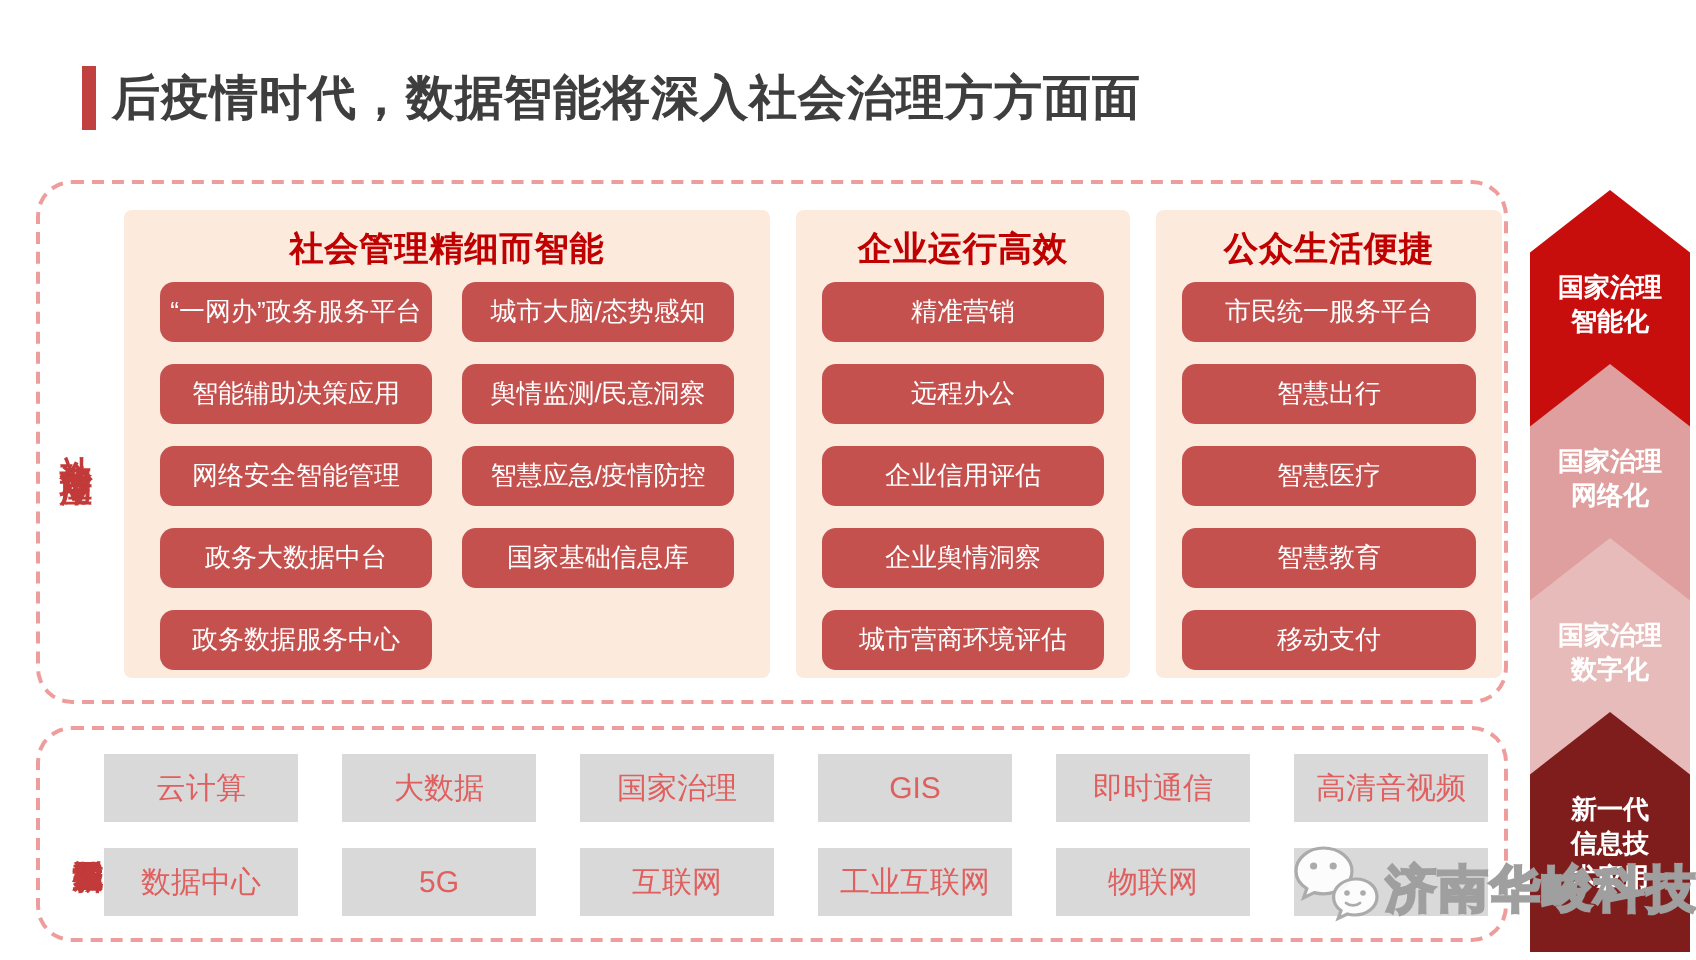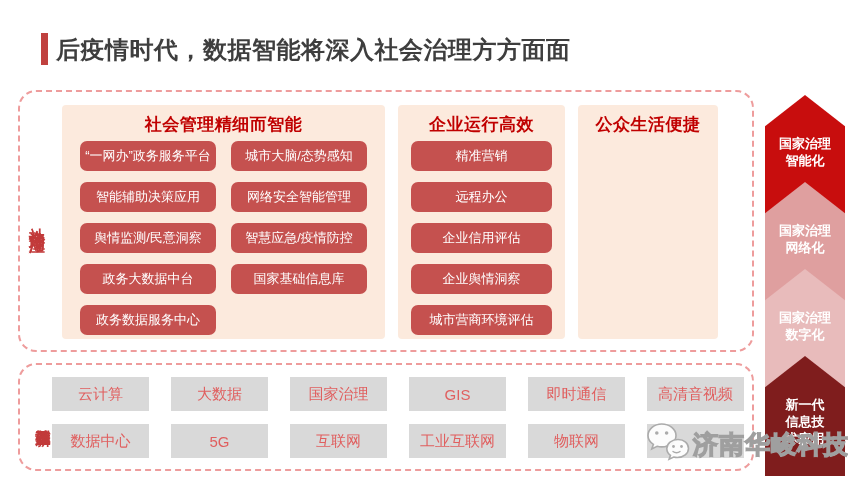--- a/index.html
+++ b/index.html
@@ -19,21 +19,21 @@
 
   .side-label { position:absolute; writing-mode:vertical-rl; text-orientation:upright;
                 color:#c23a3a; font-weight:bold; letter-spacing:2px; white-space:nowrap; }
   .apps-side  { left:26px; top:121px; height:200px; font-size:16px; text-align:center; }
   .infra-side { left:33px; top:372px; height:92px;  font-size:15px; letter-spacing:0; text-align:center; }
 
   
   .panel { position:absolute; top:105px; height:234px; background:#fceadd; border-radius:4px; }
   .panel-1 { left:62px;  width:323px; }
   .panel-2 { left:398px; width:167px; }
-  .panel-3 { left:578px; width:140px; }
+  .panel-3 { left:578px; width:173px; }
   .panel h2 { margin-top:8px; height:22px; text-align:center; color:#c00000;
               font-size:17px; font-weight:bold; letter-spacing:0.5px; }
   .btn-grid  { display:grid; grid-template-columns:1fr 1fr; gap:11px 15px; padding:6px 18px 0 18px; }
   .btn-col   { display:grid; grid-template-columns:1fr; gap:11px; padding:6px 13px 0 13px; }
   .red-btn { height:30px; background:#c5514f; border-radius:7px; color:#ffffff;
              font-size:13px; display:flex; align-items:center; justify-content:center;
              white-space:nowrap; overflow:hidden; }
 
   
   .infra-grid { position:absolute; left:52px; top:377px; width:692px;
@@ -71,42 +71,49 @@
 
   <div class="dashed-box apps-box"></div>
   <div class="side-label apps-side">社会治理应用</div>
 
   <section class="panel panel-1">
     <h2>社会管理精细而智能</h2>
     <div class="btn-grid">
       <div class="red-btn">“一网办”政务服务平台</div>
       <div class="red-btn">城市大脑/态势感知</div>
       <div class="red-btn">智能辅助决策应用</div>
+      <div class="red-btn">舆情监测/民意洞察</div>
       <div class="red-btn">网络安全智能管理</div>
-      <div class="red-btn">舆情监测/民意洞察</div>
       <div class="red-btn">智慧应急/疫情防控</div>
       <div class="red-btn">政务大数据中台</div>
       <div class="red-btn">国家基础信息库</div>
       <div class="red-btn">政务数据服务中心</div>
     </div>
   </section>
 
   <section class="panel panel-2">
     <h2>企业运行高效</h2>
     <div class="btn-col">
       <div class="red-btn">精准营销</div>
       <div class="red-btn">远程办公</div>
       <div class="red-btn">企业信用评估</div>
       <div class="red-btn">企业舆情洞察</div>
       <div class="red-btn">城市营商环境评估</div>
     </div>
   </section>
 
   <section class="panel panel-3">
     <h2>公众生活便捷</h2>
+    <div class="btn-col">
+      <div class="red-btn">市民统一服务平台</div>
+      <div class="red-btn">智慧出行</div>
+      <div class="red-btn">智慧医疗</div>
+      <div class="red-btn">智慧教育</div>
+      <div class="red-btn">移动支付</div>
+    </div>
   </section>
 
   <div class="dashed-box infra-box"></div>
   <div class="side-label infra-side">新型基础设施</div>
   <div class="infra-grid">
     <div class="gray-btn">云计算</div>
     <div class="gray-btn">大数据</div>
     <div class="gray-btn">国家治理</div>
     <div class="gray-btn">GIS</div>
     <div class="gray-btn">即时通信</div>

